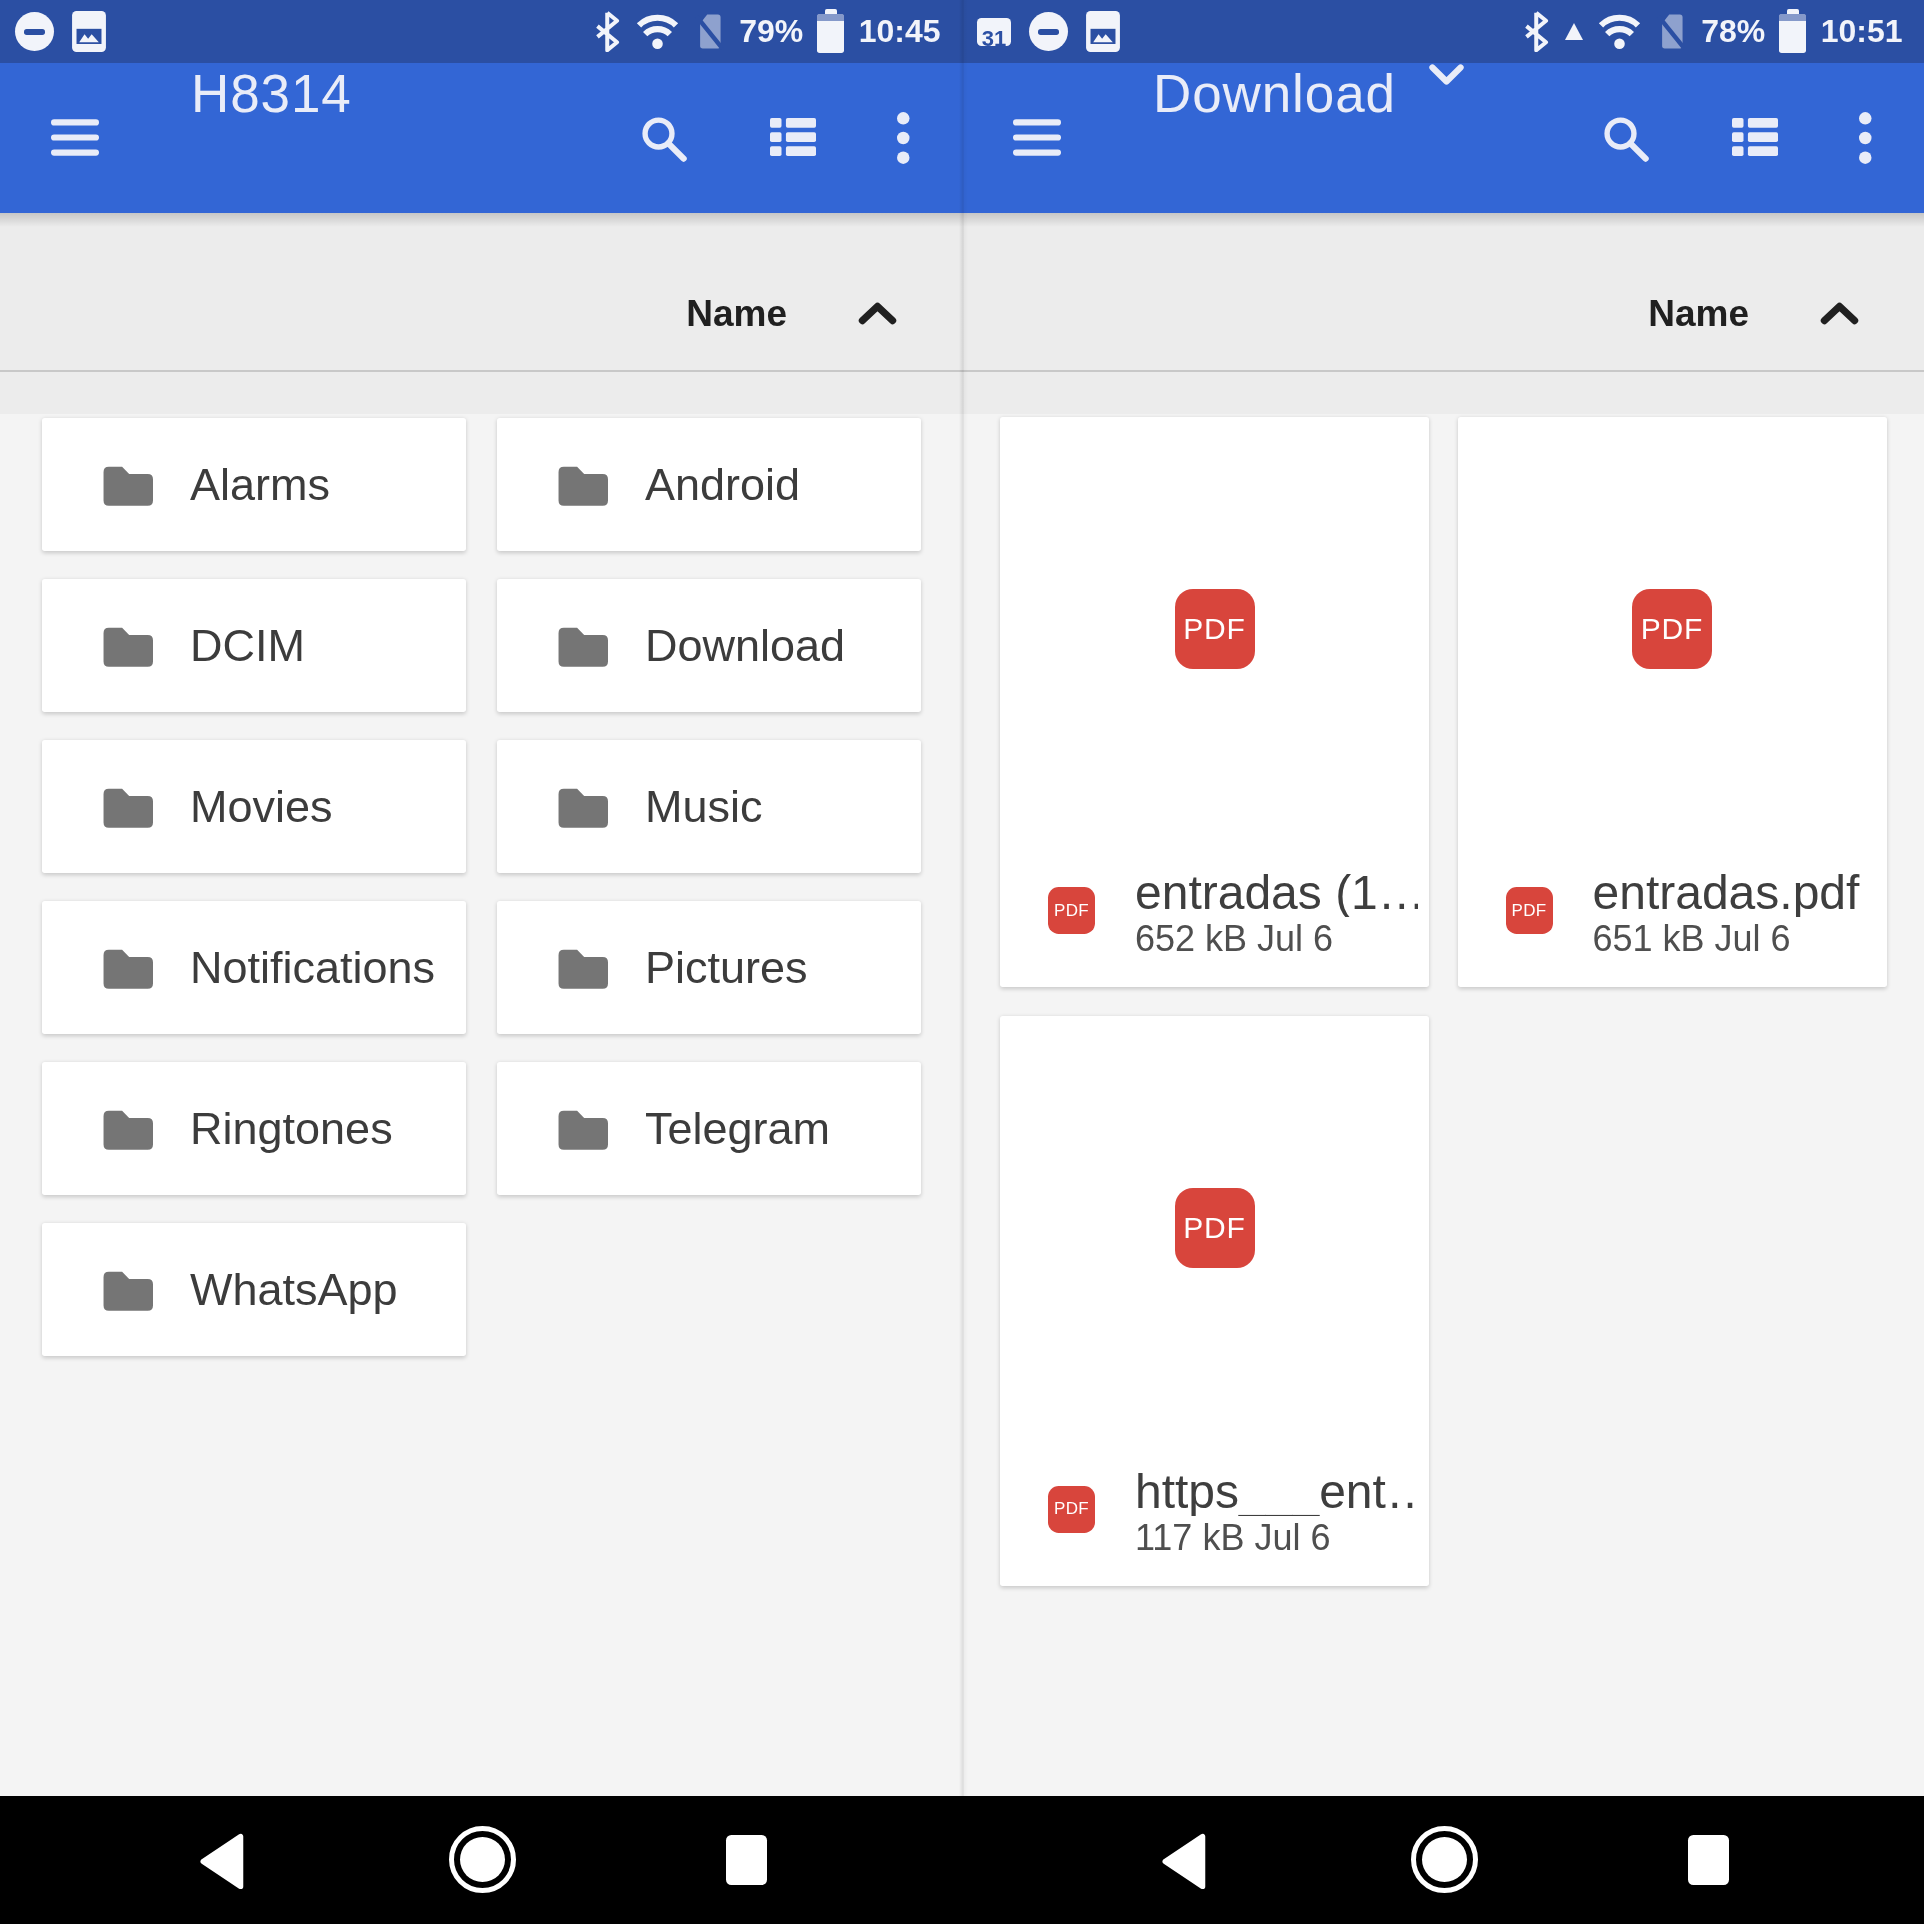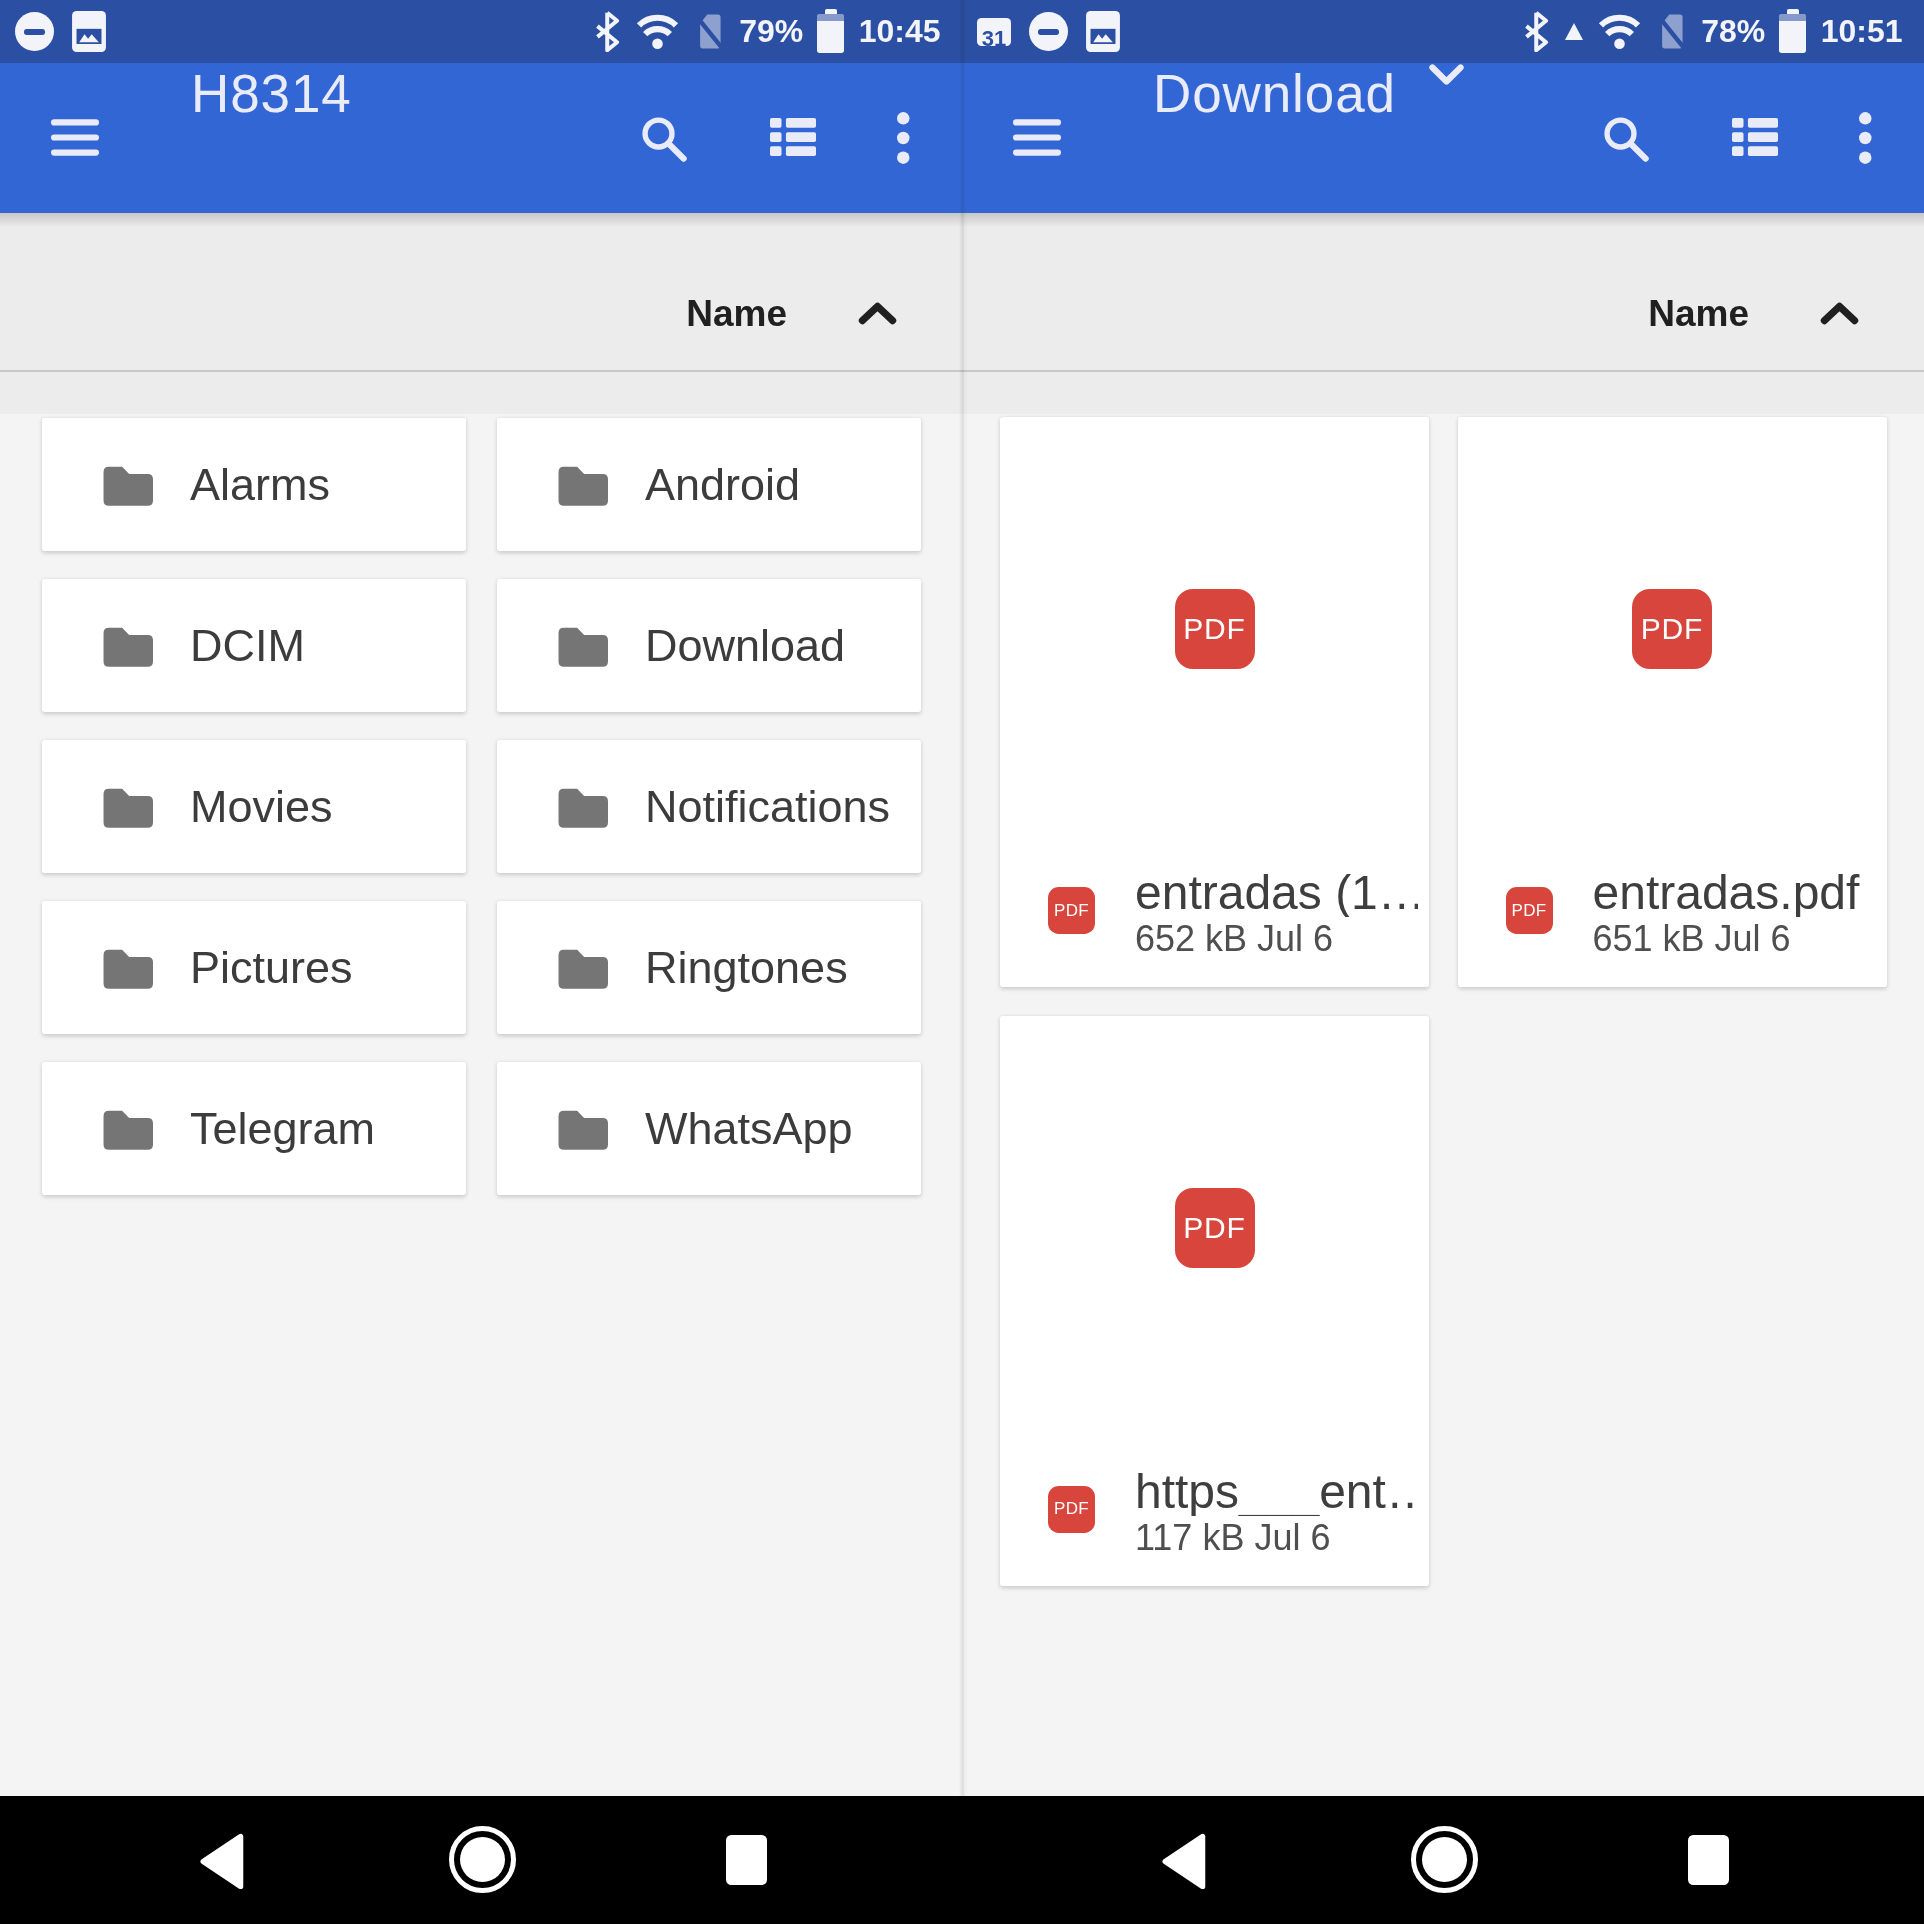--- a/index.html
+++ b/index.html
@@ -189,20 +189,26 @@
         <div class="folder-card">
           <svg class="f-icon" viewBox="0 0 60 48">
             <path d="M4 10 q0 -6 6 -6 h15 l8 8 h21 q6 0 6 6 v24 q0 6 -6 6 H10 q-6 0 -6 -6 Z" fill="#757575"></path>
           </svg>
           <span class="f-name">Movies</span>
         </div>
         <div class="folder-card">
           <svg class="f-icon" viewBox="0 0 60 48">
             <path d="M4 10 q0 -6 6 -6 h15 l8 8 h21 q6 0 6 6 v24 q0 6 -6 6 H10 q-6 0 -6 -6 Z" fill="#757575"></path>
           </svg>
+          <span class="f-name">Music</span>
+        </div>
+        <div class="folder-card">
+          <svg class="f-icon" viewBox="0 0 60 48">
+            <path d="M4 10 q0 -6 6 -6 h15 l8 8 h21 q6 0 6 6 v24 q0 6 -6 6 H10 q-6 0 -6 -6 Z" fill="#757575"></path>
+          </svg>
           <span class="f-name">Notifications</span>
         </div>
         <div class="folder-card">
           <svg class="f-icon" viewBox="0 0 60 48">
             <path d="M4 10 q0 -6 6 -6 h15 l8 8 h21 q6 0 6 6 v24 q0 6 -6 6 H10 q-6 0 -6 -6 Z" fill="#757575"></path>
           </svg>
           <span class="f-name">Pictures</span>
         </div>
         <div class="folder-card">
           <svg class="f-icon" viewBox="0 0 60 48">

